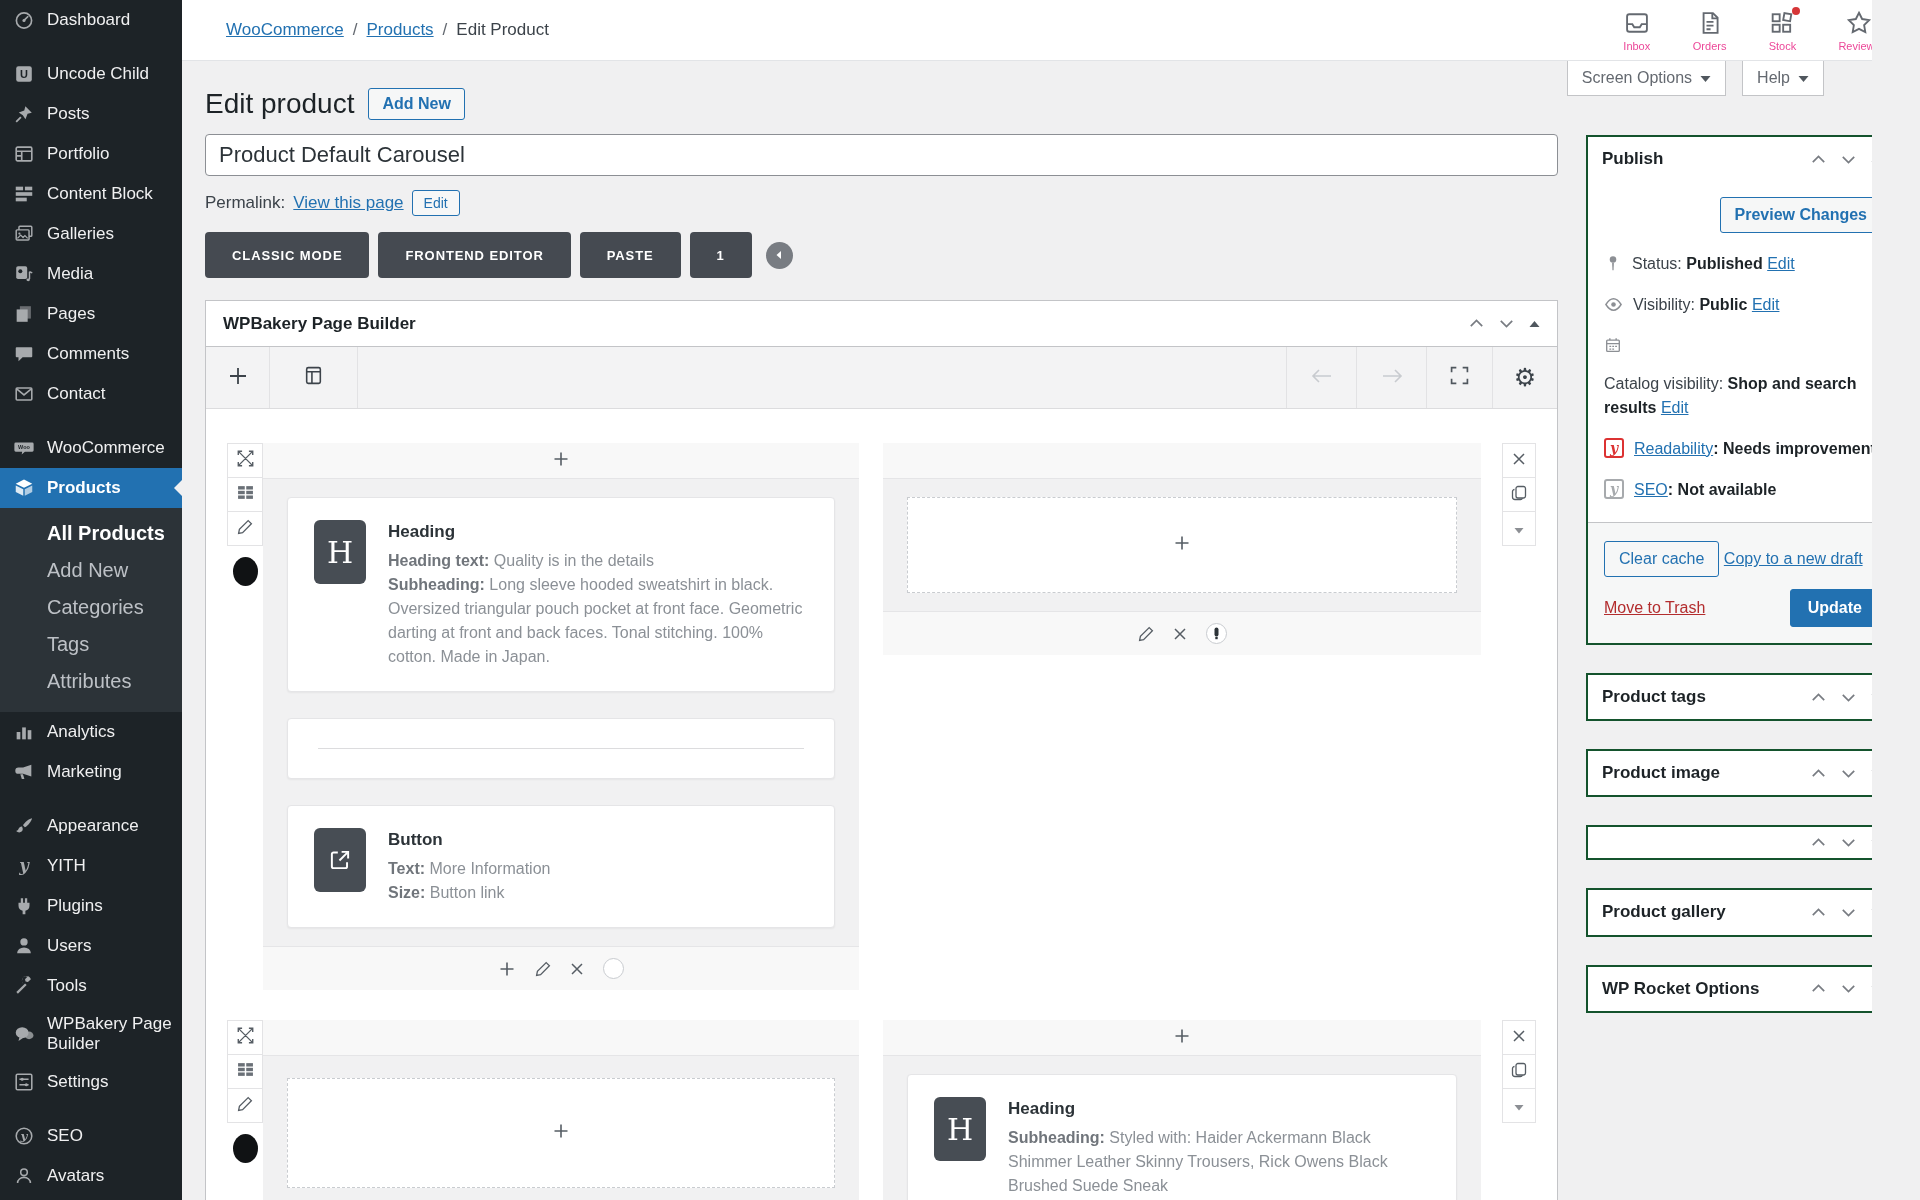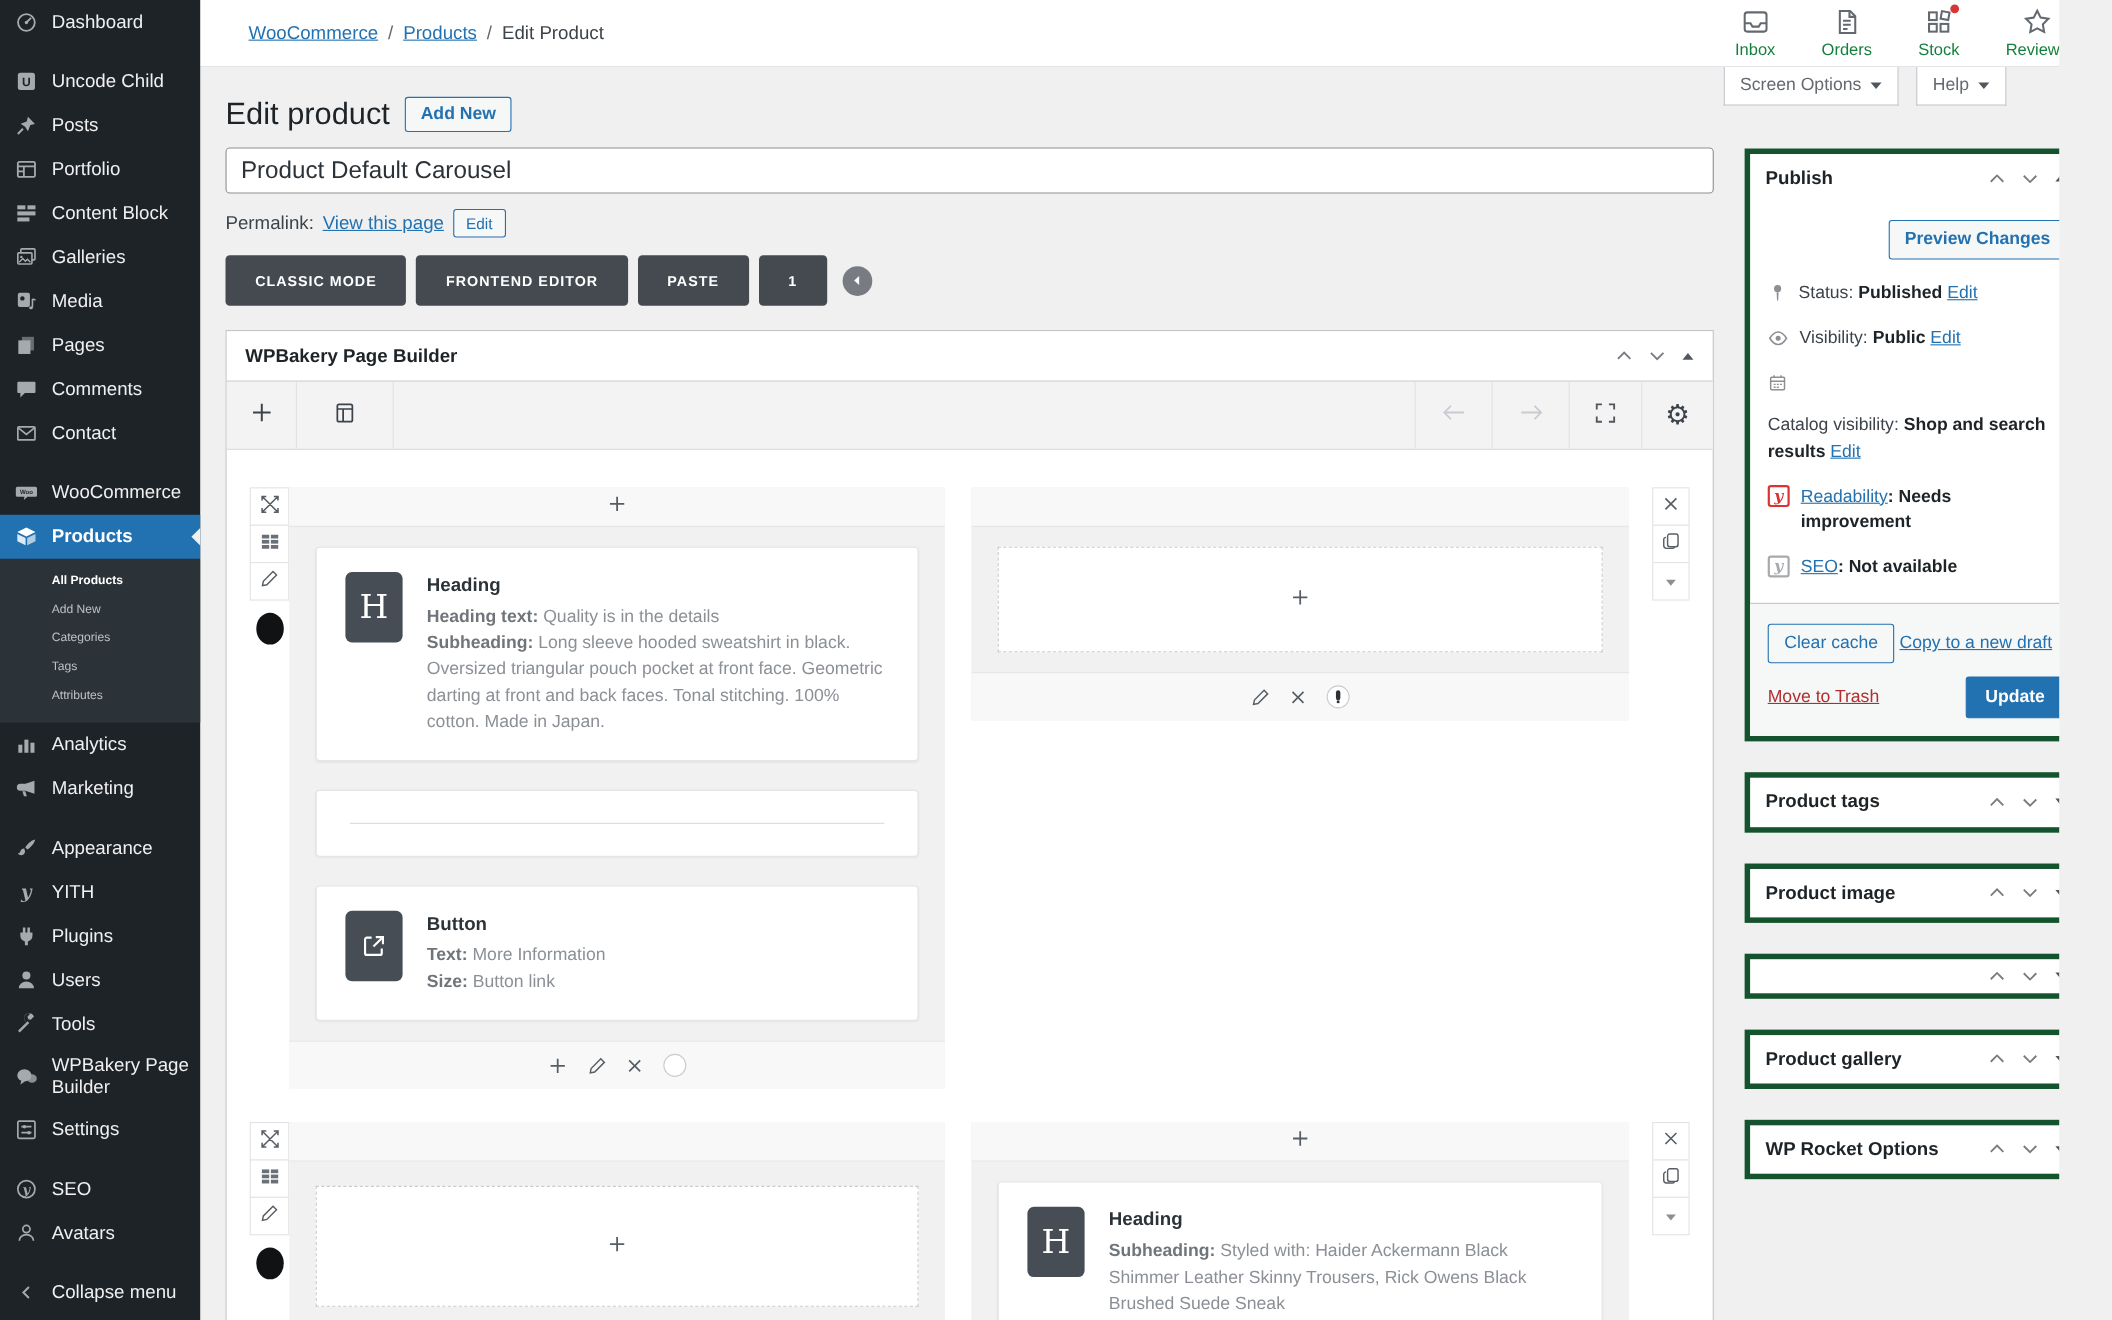--- a/index.html
+++ b/index.html
@@ -9,33 +9,33 @@
 .page{position:relative;width:1872px;height:1200px;overflow:hidden}
 
 
 .sidebar{position:absolute;left:0;top:0;width:182px;height:1200px;background:#1d2327;z-index:9}
 .sb-item{position:relative;display:flex;align-items:center;gap:11px;padding:8px 8px 8px 12px;font-size:17px;color:#f0f0f1;cursor:pointer;min-height:39px}
 .sb-item.gap{margin-top:14px}
 .sb-item .ico{width:24px;height:24px;flex:none;display:flex;align-items:center;justify-content:center}
 .sb-item.active{background:#2271b1;color:#fff;font-weight:bold}
 .sb-item.active::after{content:"";position:absolute;right:0;top:50%;margin-top:-8px;border:8px solid transparent;border-right-color:#f0f0f1}
 .submenu{background:#2c3338;padding:7px 0 12px}
-.submenu .si{padding:7px 12px 7px 47px;font-size:11px;color:#bdc1c6;cursor:pointer}
+.submenu .si{padding:7px 12px 7px 47px;font-size:20px;color:#bdc1c6;cursor:pointer}
 .submenu .si.current{color:#fff;font-weight:bold}
 
 
 .topbar{position:absolute;left:182px;top:0;width:1738px;height:61px;background:#fff;border-bottom:1px solid #e2e4e7;display:flex;align-items:center;padding:0 40px 0 44px}
 .breadcrumb{display:flex;align-items:center;gap:9px;font-size:17px}
 .breadcrumb .bc-link{color:#2271b1;text-decoration:underline}
 .breadcrumb .bc-sep{color:#646970}
 .breadcrumb .bc-cur{color:#3c434a}
 .quick{margin-left:auto;display:flex;gap:42px}
 .qi{display:flex;flex-direction:column;align-items:center;gap:3px;cursor:pointer}
 .qi .qico{position:relative;width:28px;height:28px;display:flex;align-items:center;justify-content:center}
-.qi .qlbl{font-size:15px;color:#15803d}
+.qi .qlbl{font-size:11px;color:#ec4899}
 .badge-dot{position:absolute;top:-2px;right:-4px;width:8px;height:8px;border-radius:50%;background:#d63638}
 .hdr-tabs{position:absolute;top:61px;right:48px;display:flex;gap:16px;z-index:8}
 .hdr-tab{display:flex;align-items:center;gap:8px;background:#fff;border:1px solid #c3c4c7;border-top:none;padding:8px 14px;font-size:16px;color:#646970;cursor:pointer}
 
 
 .main-col{position:absolute;left:205px;top:88px;width:1353px}
 .title-row{display:flex;align-items:center;gap:14px}
 h1{font-size:28px;font-weight:400;color:#1d2327}
 .btn-outline{background:#f6f7f7;border:1px solid #2271b1;border-radius:3px;color:#2271b1;font-size:16px;font-weight:bold;padding:6px 13px;cursor:pointer;font-family:inherit}
 .title-input{margin-top:14px;width:100%;height:42px;border:1px solid #8c8f94;border-radius:4px;font-size:22px;color:#2c3338;padding:0 13px;font-family:inherit;background:#fff}
@@ -75,21 +75,21 @@
 .el-txt{padding-top:2px}
 .el-title{font-size:17px;font-weight:bold;color:#2c3338;margin-bottom:7px}
 .el-line{font-size:16px;color:#8b9096;line-height:1.5}
 .el-line b{color:#70757b}
 .el-card.sep{display:block;padding:29px 4px}
 .sep-line{border-top:1px solid #dcdcde;margin:0 26px}
 .dashed{border:1px dashed #c9ccd0;background:#fff;height:96px;display:flex;align-items:center;justify-content:center;cursor:pointer}
 
 
 .side-col{position:absolute;left:1586px;top:135px;width:312px}
-.panel{background:#fff;border:5px solid #14532d;margin-bottom:28px}
+.panel{background:#fff;border:2px solid #14532d;margin-bottom:28px}
 .panel-h{display:flex;align-items:center;padding:11px 14px;cursor:pointer}
 .ph-title{font-size:17px;font-weight:bold;color:#1d2327;flex:1;line-height:1.3}
 .pub-body{padding:4px 0 0}
 .preview-row{text-align:right;padding:12px 14px 10px}
 .pub-row{display:flex;align-items:flex-start;gap:10px;padding:9px 16px;font-size:16px;color:#3c434a;line-height:1.45}
 .pub-row b{color:#1d2327}
 .pub-row a{color:#2271b1;text-decoration:underline}
 .picon{flex:none;margin-top:2px;display:flex}
 .yoast{flex:none;display:inline-flex;width:20px;height:20px;border:2px solid #dc3232;border-radius:3px;align-items:center;justify-content:center;font-family:"DejaVu Serif",serif;font-style:italic;font-weight:bold;font-size:14px;color:#dc3232;margin-top:1px}
 .yoast.gray{border-color:#a7aaad;color:#a7aaad}

